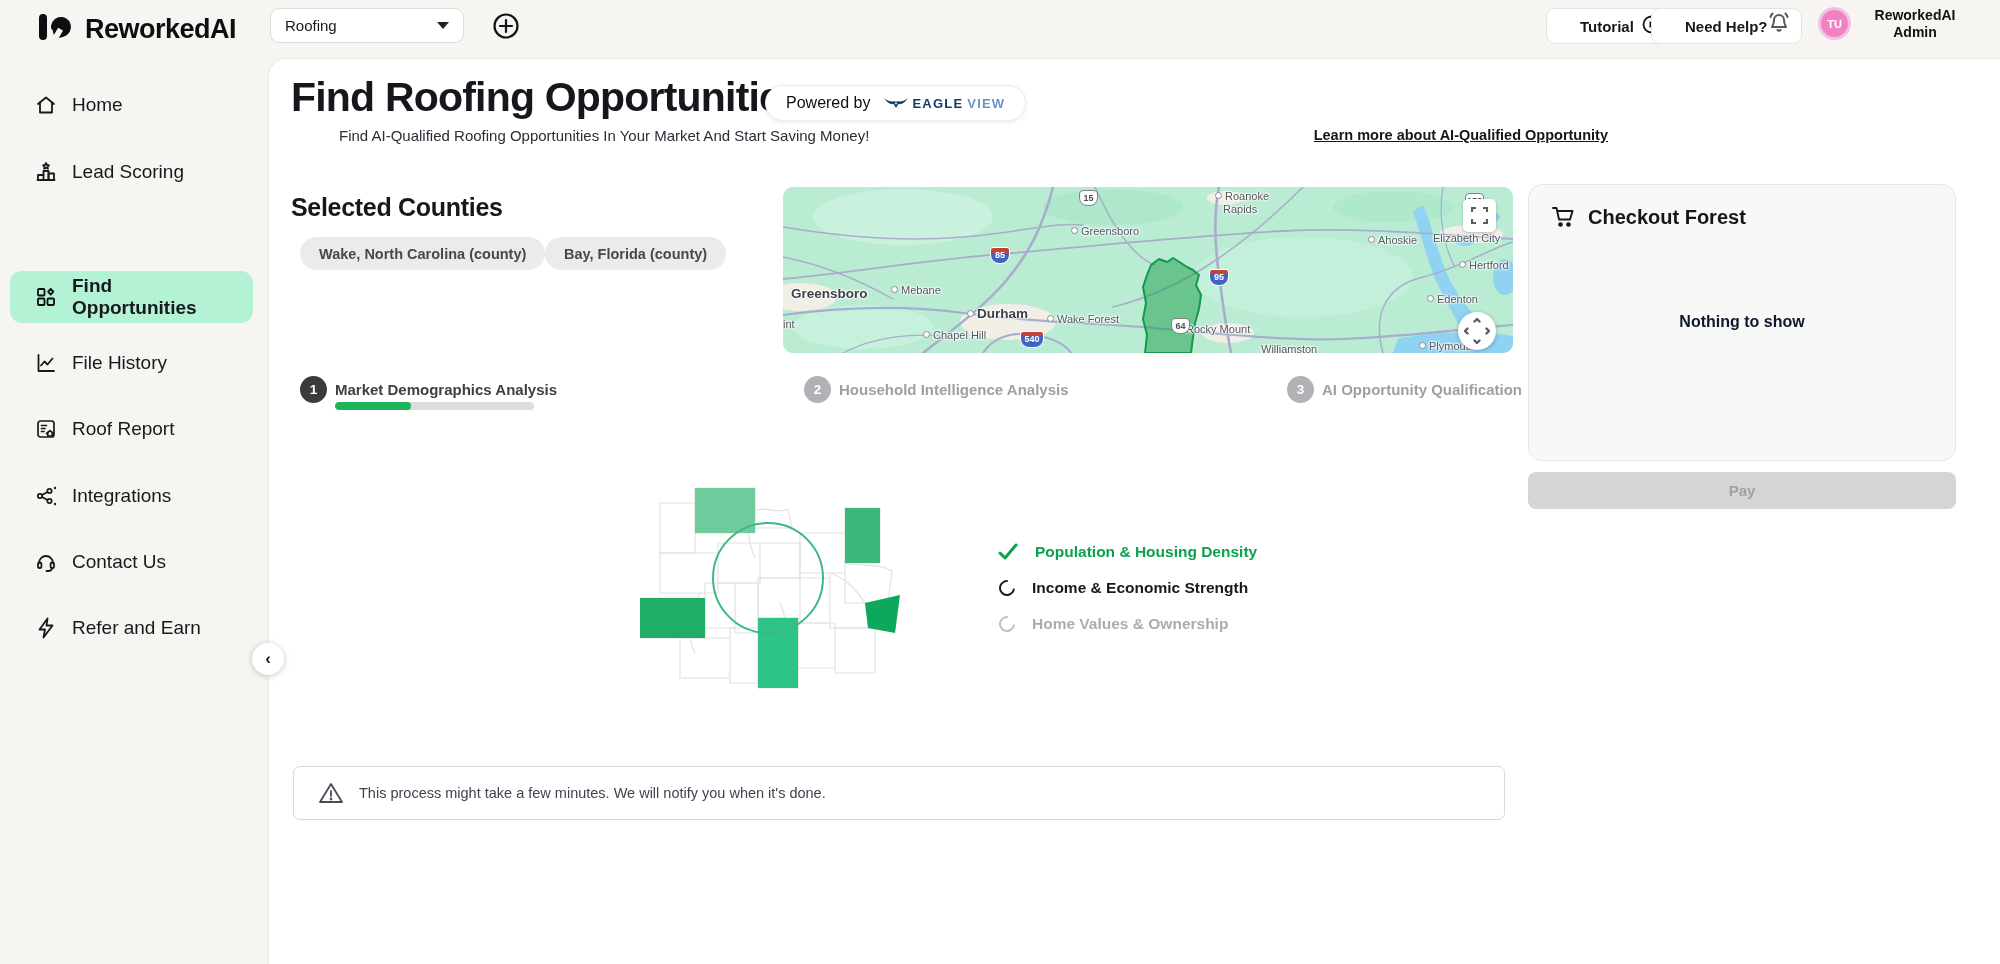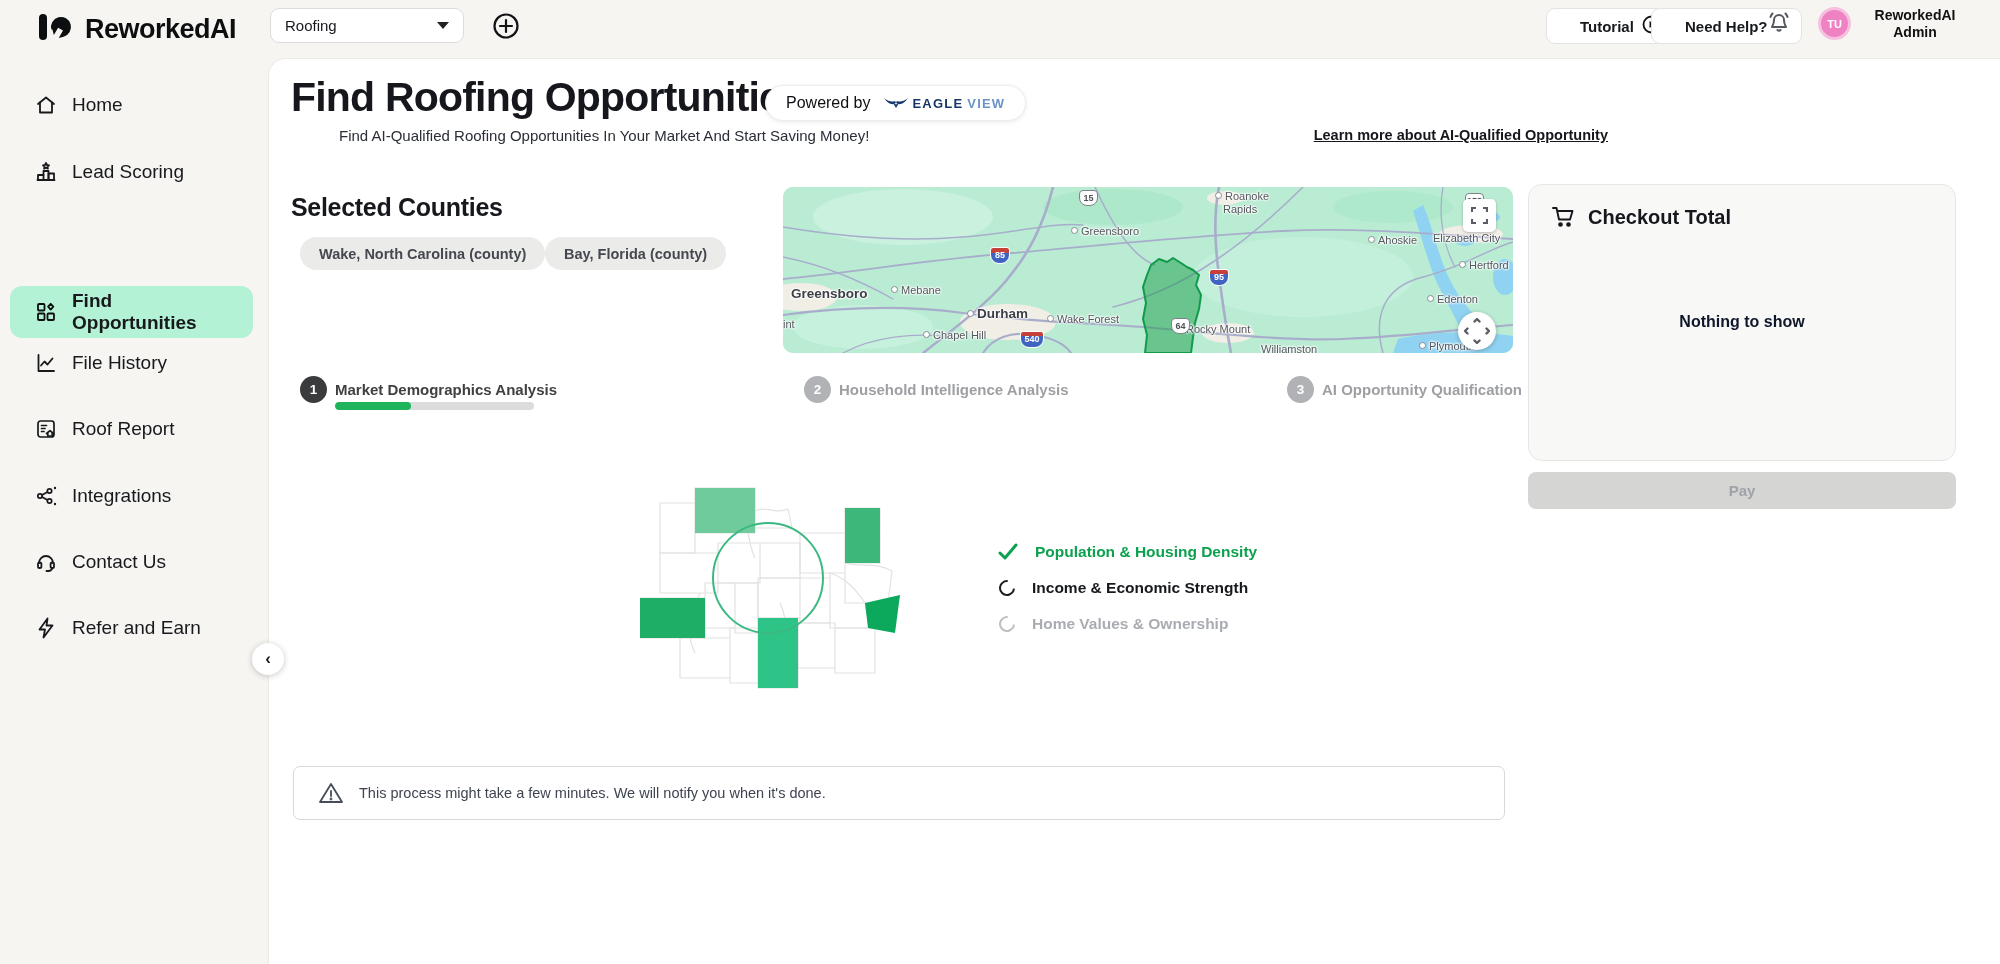--- a/index.html
+++ b/index.html
@@ -196,21 +196,21 @@
       <svg width="24" height="24" viewBox="0 0 24 24" fill="none" stroke="#17191d" stroke-width="1.8" stroke-linecap="round" stroke-linejoin="round">
         <path d="M9.5 20 V11 H14.5 V20"></path>
           <path d="M4 20 V15 H9.5"></path>
           <path d="M14.5 20 V13.5 H20 V20"></path>
           <path d="M3.5 20 H20.5"></path>
         <path d="M12 3 l1 2 2 .3 -1.5 1.4 .4 2 -1.9 -1 -1.9 1 .4 -2 L9 5.3 11 5 z"></path>
       </svg>
       <span>Lead Scoring</span>
     </div>
 
-    <div class="side-item active" style="top:228px;">
+    <div class="side-item active" style="top:213px;">
       <svg width="24" height="24" viewBox="0 0 24 24" fill="none" stroke="#0d0e10" stroke-width="1.8" stroke-linecap="round" stroke-linejoin="round">
         <rect x="4" y="4" width="6.5" height="6.5" rx="1"></rect>
           <rect x="4" y="13.5" width="6.5" height="6.5" rx="1"></rect>
         <rect x="13.5" y="13.5" width="6.5" height="6.5" rx="1"></rect>
         <path d="M16.7 3.8 l2.6 2.9 -2.6 2.9 -2.6 -2.9 z"></path>
       </svg>
       <span>Find Opportunities</span>
     </div>
 
     <div class="side-item" style="top:279px;">
@@ -424,19 +424,19 @@
     <span class="txt">This process might take a few minutes. We will notify you when it's done.</span>
   </div>
 
   <div class="checkout-card">
     <div class="checkout-head">
       <svg width="25" height="24" viewBox="0 0 25 24" fill="none" stroke="#15171c" stroke-width="1.9" stroke-linecap="round" stroke-linejoin="round">
         <path d="M2 3 H5.5 L8 14.5 H19 L21.5 6 H6.2"></path>
         <circle cx="9.5" cy="19.5" r="1.4" fill="#15171c"></circle>
         <circle cx="17.5" cy="19.5" r="1.4" fill="#15171c"></circle>
       </svg>
-      <span class="checkout-title">Checkout Total</span>
+      <span class="checkout-title">Checkout Forest</span>
     </div>
     <div class="checkout-empty">Nothing to show</div>
   </div>
   <button class="pay-btn" disabled="">Pay</button>
 
 </div>
 
 </body></html>

